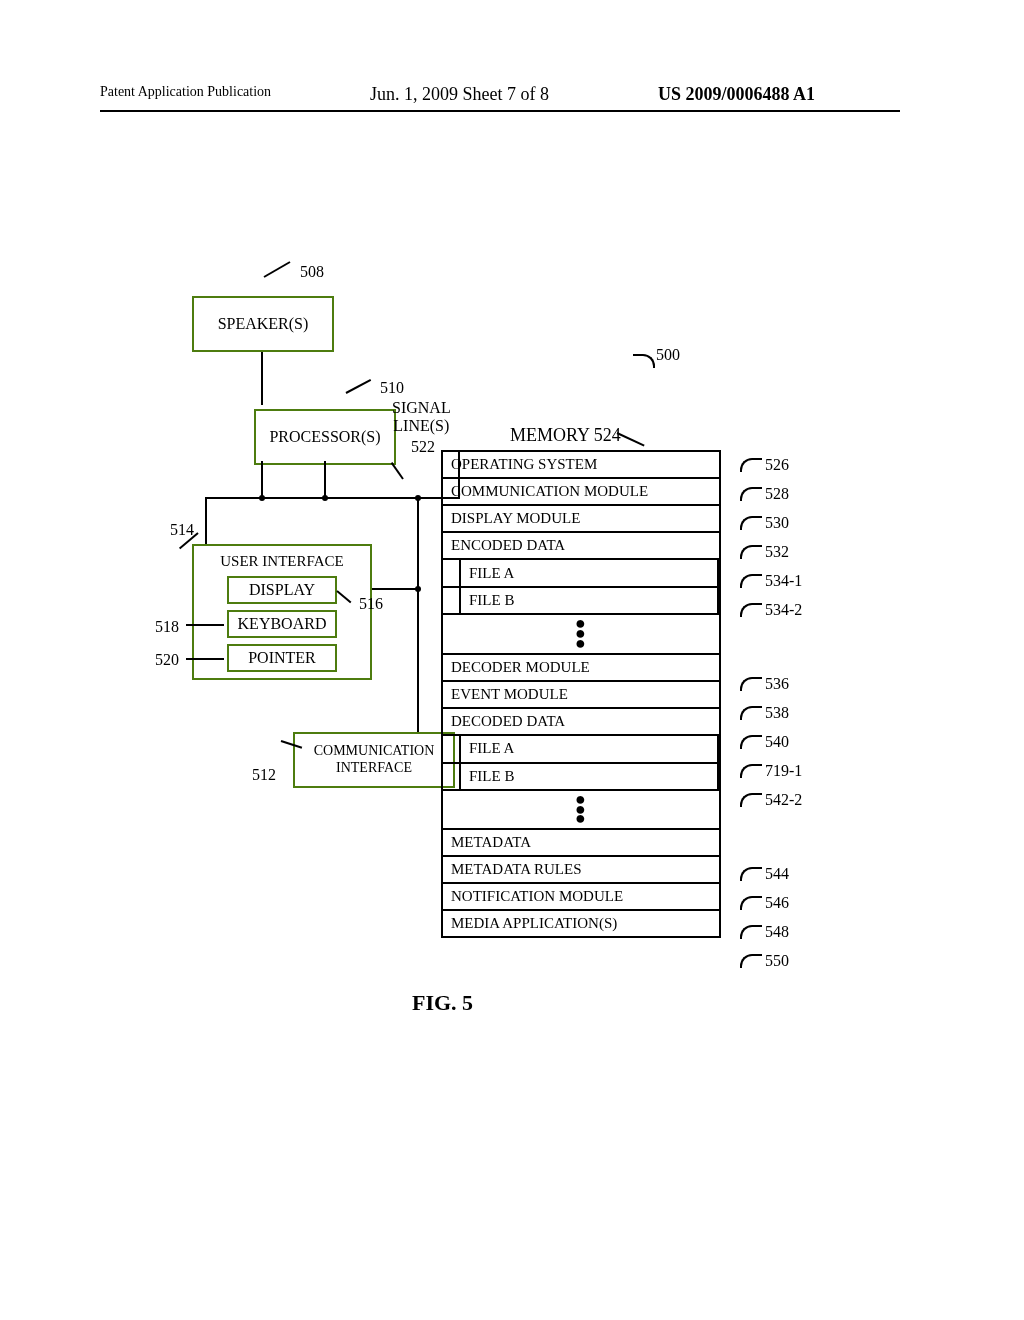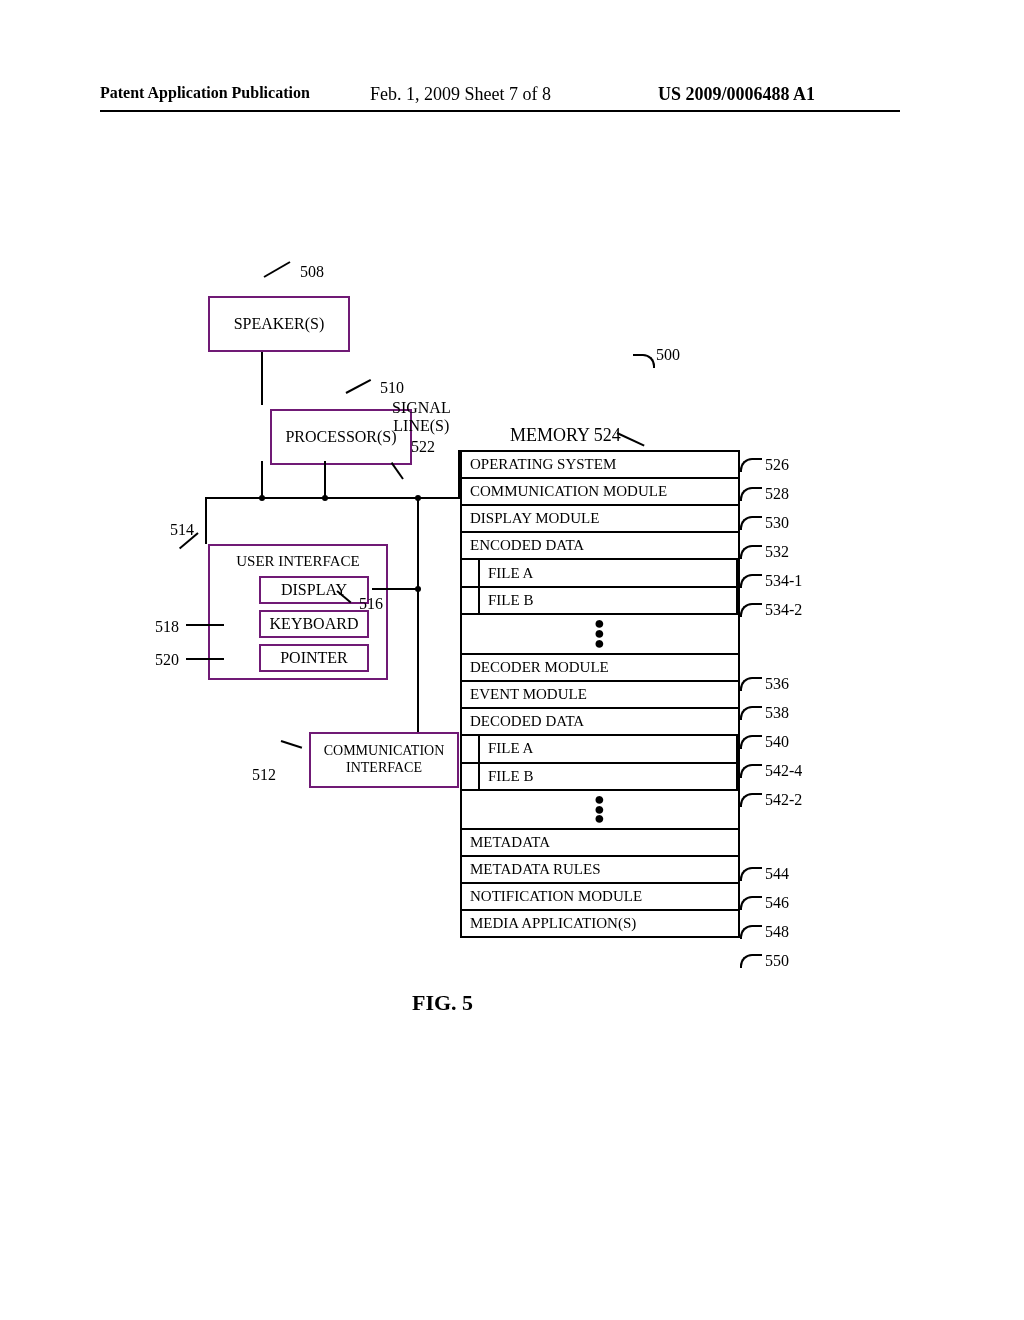--- a/index.html
+++ b/index.html
@@ -26,48 +26,47 @@
     top: 26px;
     left: 100px;
     width: 800px;
     height: 2px;
     background: #000;
   }
   .hdr-left {
     position: absolute;
     top: 0;
     left: 100px;
-    font-weight: bold;
-    font-size: 16px;
+    font-weight: normal;
+    font-size: 14px;
   }
   .hdr-mid {
     position: absolute;
     top: 0;
     left: 370px;
     font-size: 18px;
   }
   .hdr-right {
     position: absolute;
     top: 0;
     left: 658px;
     font-weight: bold;
     font-size: 18px;
   }
 
   .box {
     position: absolute;
-    border: 2px solid #701a75;
+    border: 2px solid #4d7c0f;
     background: #fff;
     display: flex;
     align-items: center;
     justify-content: center;
     text-align: center;
     font-size: 16px;
     line-height: 1.2;
-    margin-left: 16px;
   }
   .txt {
     position: absolute;
     font-size: 16px;
     text-align: center;
     line-height: 1.15;
   }
   .rnum { position: absolute; font-size: 16px; }
 
   
@@ -125,21 +124,21 @@
   }
   .node { position:absolute; width:6px; height:6px; background:#000; border-radius:50%; }
 </style>
 </head>
 <body>
 
 <div class="page">
 
   <div class="header">
     <div class="hdr-left">Patent Application Publication</div>
-    <div class="hdr-mid">Feb. 1, 2009   Sheet 7 of 8</div>
+    <div class="hdr-mid">Jun. 1, 2009   Sheet 7 of 8</div>
     <div class="hdr-right">US 2009/0006488 A1</div>
     <div class="header-line"></div>
   </div>
 
   <div class="rnum" style="left:656px; top:346px;">500</div>
   <div class="lead" style="left:633px; top:354px; transform: scaleX(-1);"></div>
 
   <div class="box" style="left:192px; top:296px; width:142px; height:56px;">
     <span>SPEAKER(S)</span>
   </div>
@@ -176,32 +175,32 @@
 
   <div class="rnum" style="left:359px; top:595px;">516</div>
   <div class="line" style="left:337px; top:590px; width:18px; height:2px; transform: rotate(40deg); transform-origin:left center;"></div>
 
   <div class="rnum" style="left:155px; top:618px;">518</div>
   <div class="line" style="left:186px; top:624px; width:38px; height:2px;"></div>
 
   <div class="rnum" style="left:155px; top:651px;">520</div>
   <div class="line" style="left:186px; top:658px; width:38px; height:2px;"></div>
 
-  <div class="box" style="left:293px; top:732px; width:150px; height:56px; white-space:pre-line; font-size:14px;">
+  <div class="box" style="left:293px; top:732px; width:162px; height:56px; white-space:pre-line; font-size:14px;">
     <span>COMMUNICATION
 INTERFACE</span>
   </div>
 
   <div class="rnum" style="left:252px; top:730px;margin-top:36px;">512</div>
   <div class="line" style="left:281px; top:740px; width:22px; height:2px; transform: rotate(18deg); transform-origin:left center;"></div>
 
   <div class="txt" style="left:510px; top:425px; font-size:18px;">MEMORY 524</div>
   <div class="line" style="left:617px; top:432px; width:30px; height:2px; transform: rotate(25deg); transform-origin:left center;"></div>
 
-  <table class="memtable" style="left:460px; top:450px; width:280px;padding-left:42px;">
+  <table class="memtable" style="left:441px; top:450px; width:280px;padding-left:42px;">
     <tbody>
         <tr>
           <td>OPERATING SYSTEM</td>
         </tr>
     <tr>
           <td>COMMUNICATION MODULE</td>
         </tr>
     <tr>
           <td>DISPLAY MODULE</td>
         </tr>
@@ -291,21 +290,21 @@
   <div class="lead" style="left:740px; top:677px;"></div>
   <div class="rnum" style="left:765px; top:675px;">536</div>
 
   <div class="lead" style="left:740px; top:706px;"></div>
   <div class="rnum" style="left:765px; top:704px;">538</div>
 
   <div class="lead" style="left:740px; top:735px;"></div>
   <div class="rnum" style="left:765px; top:733px;">540</div>
 
   <div class="lead" style="left:740px; top:764px;"></div>
-  <div class="rnum" style="left:765px; top:762px;">542-4</div>
+  <div class="rnum" style="left:765px; top:762px;">719-1</div>
 
   <div class="lead" style="left:740px; top:793px;"></div>
   <div class="rnum" style="left:765px; top:791px;">542-2</div>
 
   <div class="lead" style="left:740px; top:867px;"></div>
   <div class="rnum" style="left:765px; top:865px;">544</div>
 
   <div class="lead" style="left:740px; top:896px;"></div>
   <div class="rnum" style="left:765px; top:894px;">546</div>
 

